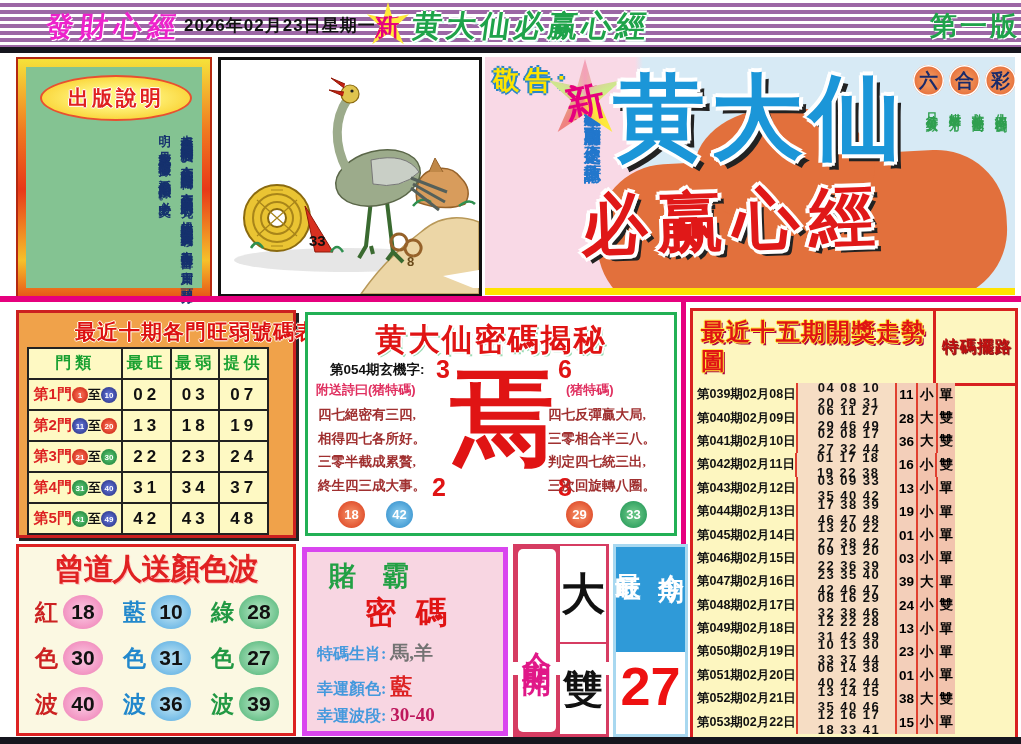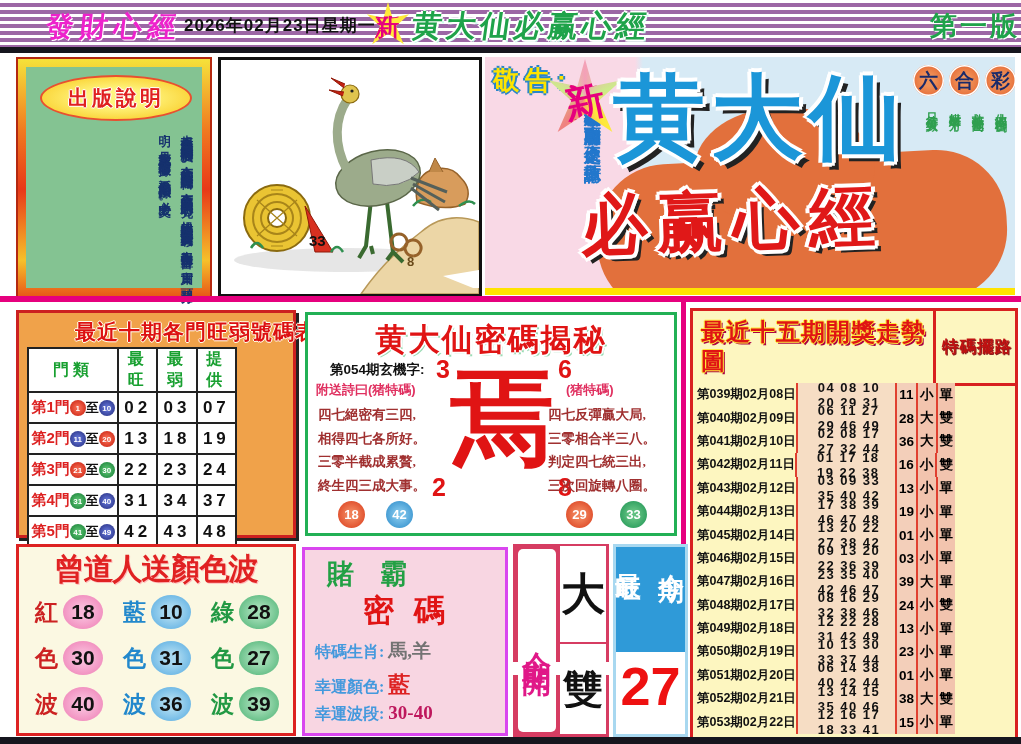--- a/index.html
+++ b/index.html
@@ -63,21 +63,21 @@
   .slogan div{writing-mode:vertical-rl;text-orientation:upright;font-size:12px;font-weight:900;color:#2f9f4f;letter-spacing:2px;}
   .ybar{left:485px;top:288px;width:530px;height:7px;background:#ffe400;}
   .mbar{left:0;top:296px;width:1021px;height:6px;background:#e6007e;}
   .vdiv{left:681px;top:302px;width:5px;height:442px;background:#e6007e;}
 
   
   .hc-panel{left:16px;top:310px;width:280px;height:228px;background:#f0a24a;border:3px solid #cc2020;box-sizing:border-box;
     box-shadow:3px 3px 0 #222;}
   .hc-title{position:absolute;left:0;top:5px;width:100%;text-align:center;font-size:21px;font-weight:900;color:#dd1111;letter-spacing:1px;
     text-shadow:-1px 0 #ffe,1px 0 #ffe,0 1px #ffe,0 -1px #ffe;margin-left:40px;}
-  .hc-table{position:absolute;left:8px;top:34px;width:210px;border-collapse:collapse;background:#ffffff;}
+  .hc-table{position:absolute;left:8px;top:34px;width:242px;border-collapse:collapse;background:#fef9c3;}
   .hc-table td{border:2px solid #222;text-align:center;height:29px;padding:0;}
   .hc-head td{color:#18a030;font-size:16px;font-weight:900;letter-spacing:4px;}
   .hc-door{font-size:15px;font-weight:900;color:#dd2222;white-space:nowrap;}
   .hc-door .zhi{color:#111;font-size:13px;font-weight:900;}
   .hc-num{font-size:17px;font-weight:900;color:#111;letter-spacing:4px;margin-top:40px;}
   .mini-ball{display:inline-flex;width:16px;height:16px;border-radius:50%;color:#fff;font-size:8px;font-weight:900;
     align-items:center;justify-content:center;vertical-align:middle;}
   .mb-red{background:radial-gradient(#f06048 25%,#c41808);}
   .mb-blue{background:radial-gradient(#5868c8 25%,#202878);}
   .mb-green{background:radial-gradient(#50b868 25%,#107830);}
@@ -107,21 +107,21 @@
   .cw-row{display:flex;align-items:center;height:46px;}
   .cw-char{width:28px;font-size:23px;font-weight:900;font-family:"Liberation Serif",serif;}
   .cw-ball{width:40px;height:34px;border-radius:50%;display:flex;align-items:center;justify-content:center;
     font-size:21px;font-weight:900;color:#111;}
   .cwb-pink{background:radial-gradient(#f8b8d8 25%,#ee7ab2);}
   .cwb-blue{background:radial-gradient(#a8d8f0 25%,#50a8e0);}
   .cwb-green{background:radial-gradient(#a0dcb4 25%,#48b070);}
   .c-red{color:#cc2222;} .c-blue{color:#2288cc;} .c-green{color:#229944;}
 
   
-  .gc-panel{left:302px;top:547px;width:206px;height:189px;background:#f8d6e2;border:3px solid #d946ef;box-sizing:border-box;}
+  .gc-panel{left:302px;top:547px;width:206px;height:189px;background:#f8d6e2;border:5px solid #d946ef;box-sizing:border-box;}
   .gc-t1{position:absolute;left:22px;top:6px;font-size:27px;font-weight:900;color:#22a044;letter-spacing:26px;font-family:"Liberation Serif",serif;}
   .gc-t2{position:absolute;left:58px;top:40px;font-size:31px;font-weight:900;color:#e01414;letter-spacing:20px;font-family:"Liberation Serif",serif;}
   .gc-row{position:absolute;left:10px;font-size:16px;font-weight:900;color:#4499dd;font-family:"Liberation Serif",serif;}
   .gc-val{font-size:19px;font-weight:900;font-family:"Liberation Serif",serif;}
 
   
   .ti-panel{left:513px;top:544px;width:96px;height:193px;background:#d63c62;}
   .ti-open{position:absolute;left:5px;top:5px;width:38px;height:183px;background:#fff;border-radius:5px;
     display:flex;align-items:center;justify-content:center;}
   .ti-open div{writing-mode:vertical-rl;text-orientation:upright;font-size:29px;font-weight:900;color:#e01888;letter-spacing:8px;}

